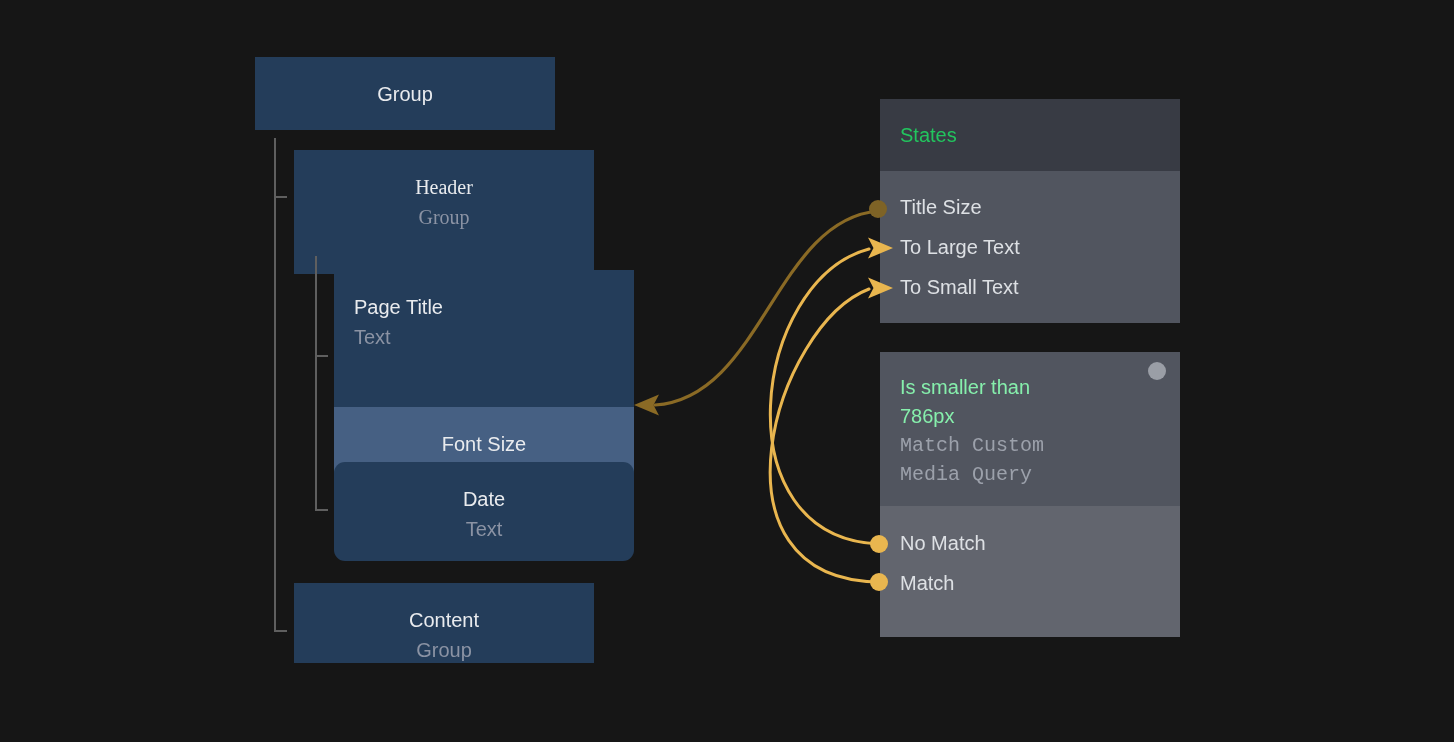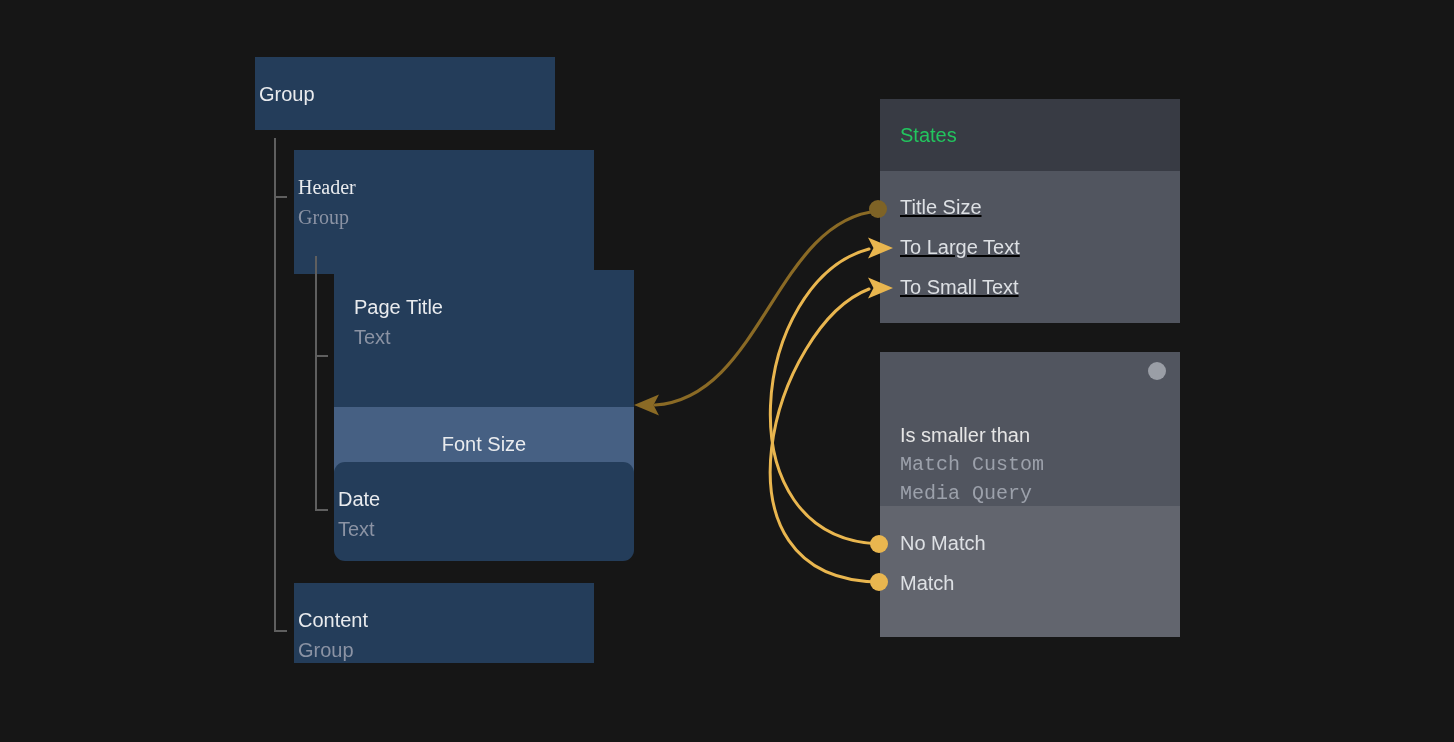--- a/index.html
+++ b/index.html
@@ -12,21 +12,21 @@
   }
   
   .tree-node{
     position:absolute;
     box-sizing:border-box;
     background:#243D5A;
     color:#E9EBEE;
     font-size:20px;
     line-height:30px;
   }
-  .node-pad{padding:22px 4px;}
+  .node-pad{padding:22px 22px;text-align:center;}
   .node-title{color:#E9EBEE;}
   .node-subtitle{color:#8B93A4;}
   #node-group   {left:255px; top:57px;  width:300px; height:73px;}
   #node-header  {left:294px; top:150px; width:300px; height:124px;font-family:Liberation Serif, serif;}
   #node-page-title{left:334px; top:270px; width:300px; height:172px; padding:0;}
   #node-page-title .node-main{height:110px; box-sizing:border-box; padding:22px 20px;}
   .override-row{
     height:74px;
     background:#466083;
     display:flex;
@@ -41,38 +41,38 @@
 
   
   .panel{position:absolute; width:300px; box-sizing:border-box;}
   #states-panel{left:880px; top:99px;}
   #states-panel .panel-header{
     height:72px; background:#383B44;
     box-sizing:border-box; padding:21px 20px;
     color:#22c55e; font-size:20px; line-height:30px;
   }
   #states-panel .panel-body{
-    background:#51555F; padding:16px 0 16px 0;text-decoration:underline;
+    background:#51555F; padding:16px 0 16px 0;
   }
   .panel-item{
     height:40px; line-height:40px;
     padding-left:20px;
     color:#DDE0E4; font-size:20px;
   }
   #media-panel{left:880px; top:352px;}
   #media-panel .panel-header{
     position:relative;
     height:154px; background:#51555F;
     box-sizing:border-box; padding:21px 20px 0 20px;
     font-size:20px; line-height:29px;
   }
   #media-panel .panel-body{
     background:#62656E; padding:17px 0 34px 0;
   }
-  .media-title{color:#e5e5e5; display:block;margin-top:48px;}
+  .media-title{color:#86efac; display:block;}
   .media-subtitle{color:#9CA1AB; display:block;font-family:Liberation Mono, monospace;}
   .status-dot{
     position:absolute; left:268px; top:10px;
     width:18px; height:18px; border-radius:50%;
     background:#9A9EA6;
   }
 
   
   .overlay{
     position:absolute; left:0; top:0; z-index:5;
@@ -127,20 +127,21 @@
     <div class="panel-body">
       <div class="panel-item">Title Size</div>
       <div class="panel-item">To Large Text</div>
       <div class="panel-item">To Small Text</div>
     </div>
   </div>
 
   <div class="panel" id="media-panel">
     <div class="panel-header">
       <span class="media-title">Is smaller than</span>
+      <span class="media-title">786px</span>
       <span class="media-subtitle">Match Custom</span>
       <span class="media-subtitle">Media Query</span>
       <div class="status-dot"></div>
     </div>
     <div class="panel-body">
       <div class="panel-item">No Match</div>
       <div class="panel-item">Match</div>
     </div>
   </div>
 

